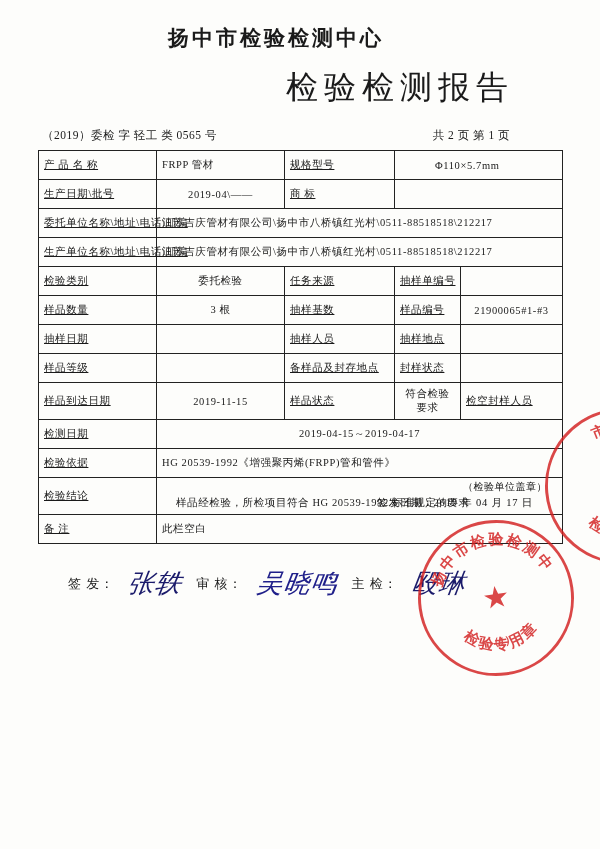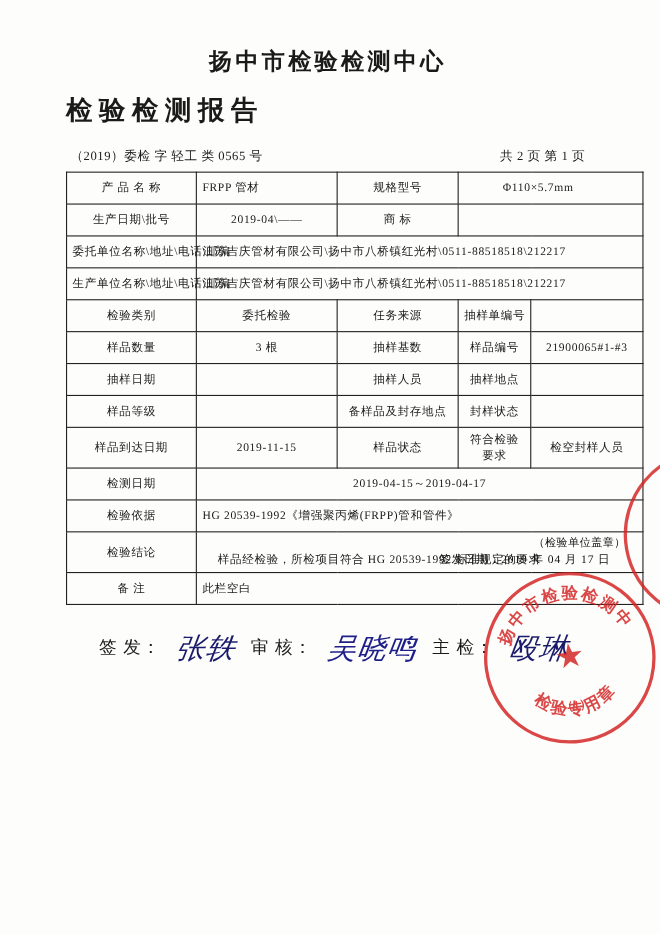--- a/index.html
+++ b/index.html
@@ -13,35 +13,34 @@
     font-family: "Liberation Serif", "DejaVu Serif", serif;
     color: #1a1a1a;
     position: relative;
     overflow: hidden;
   }
   .page {
     position: relative;
     width: 552px;
     height: 849px;
     box-sizing: border-box;
-    padding: 34px 38px 0 38px;
-    margin-left: 22px;
+    padding: 16px 38px 0 38px;
   }
   .title-main {
     text-align: center;
     font-size: 21px;
     font-weight: bold;
     letter-spacing: 3px;
     margin: 8px 0 0 0;
     font-family: "Liberation Serif", "DejaVu Serif", serif;
   }
   .title-sub {
-    text-align: left;
-    font-size: 24px;
-    font-weight: bold;
+    text-align: right;
+    font-size: 32px;
+    font-weight: normal;
     letter-spacing: 6px;
     margin: 14px 0 0 0;
   }
   .meta-row {
     display: flex;
     justify-content: space-between;
     align-items: flex-end;
     font-size: 11.5px;
     margin-top: 18px;
     padding: 0 4px;
@@ -55,22 +54,23 @@
   }
   table.report td {
     border: 1px solid #222;
     font-size: 10.5px;
     padding: 4px 5px;
     height: 20px;
     vertical-align: middle;
     letter-spacing: 0.6px;
   }
   .lbl {
-    text-align: center;
+    text-align: left;
     white-space: nowrap;
+    text-decoration: underline;
   }
   .val {
     text-align: left;
     padding-left: 12px;
   }
   .val-c {
     text-align: center;
   }
   .tall {
     height: 44px;
@@ -114,21 +114,21 @@
   .signs {
     display: flex;
     align-items: center;
     margin-top: 22px;
     padding-left: 30px;
     gap: 4px;
     font-size: 12px;
     letter-spacing: 1px;
   }
   .sig-label {
-    font-size: 16px;
+    font-size: 13px;
     white-space: nowrap;
   }
   .sig-hand {
     font-family: "DejaVu Serif", serif;
     font-size: 26px;
     font-style: italic;
     color: #1b1b6b;
     padding: 0 10px;
     transform: skewX(-8deg);
     white-space: nowrap;

